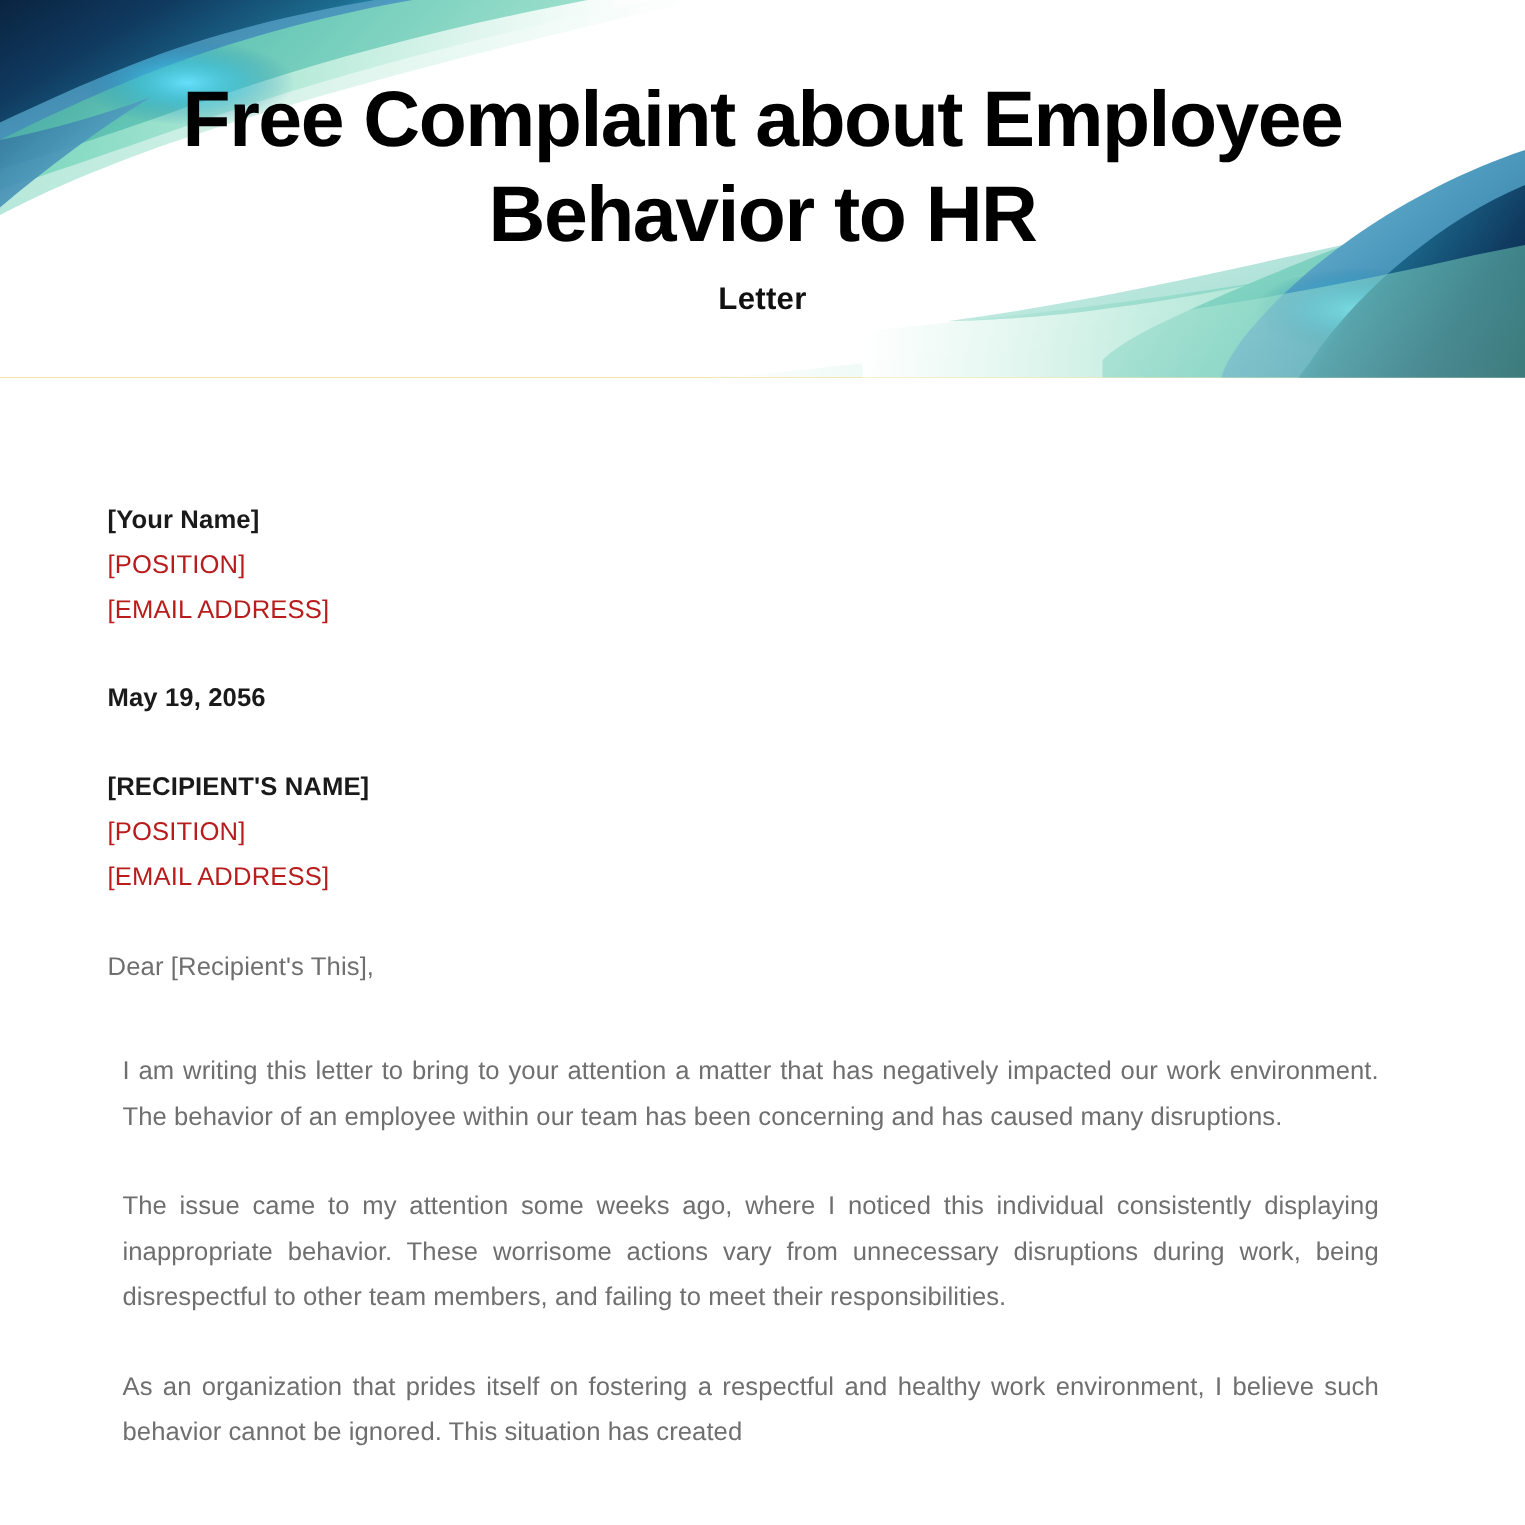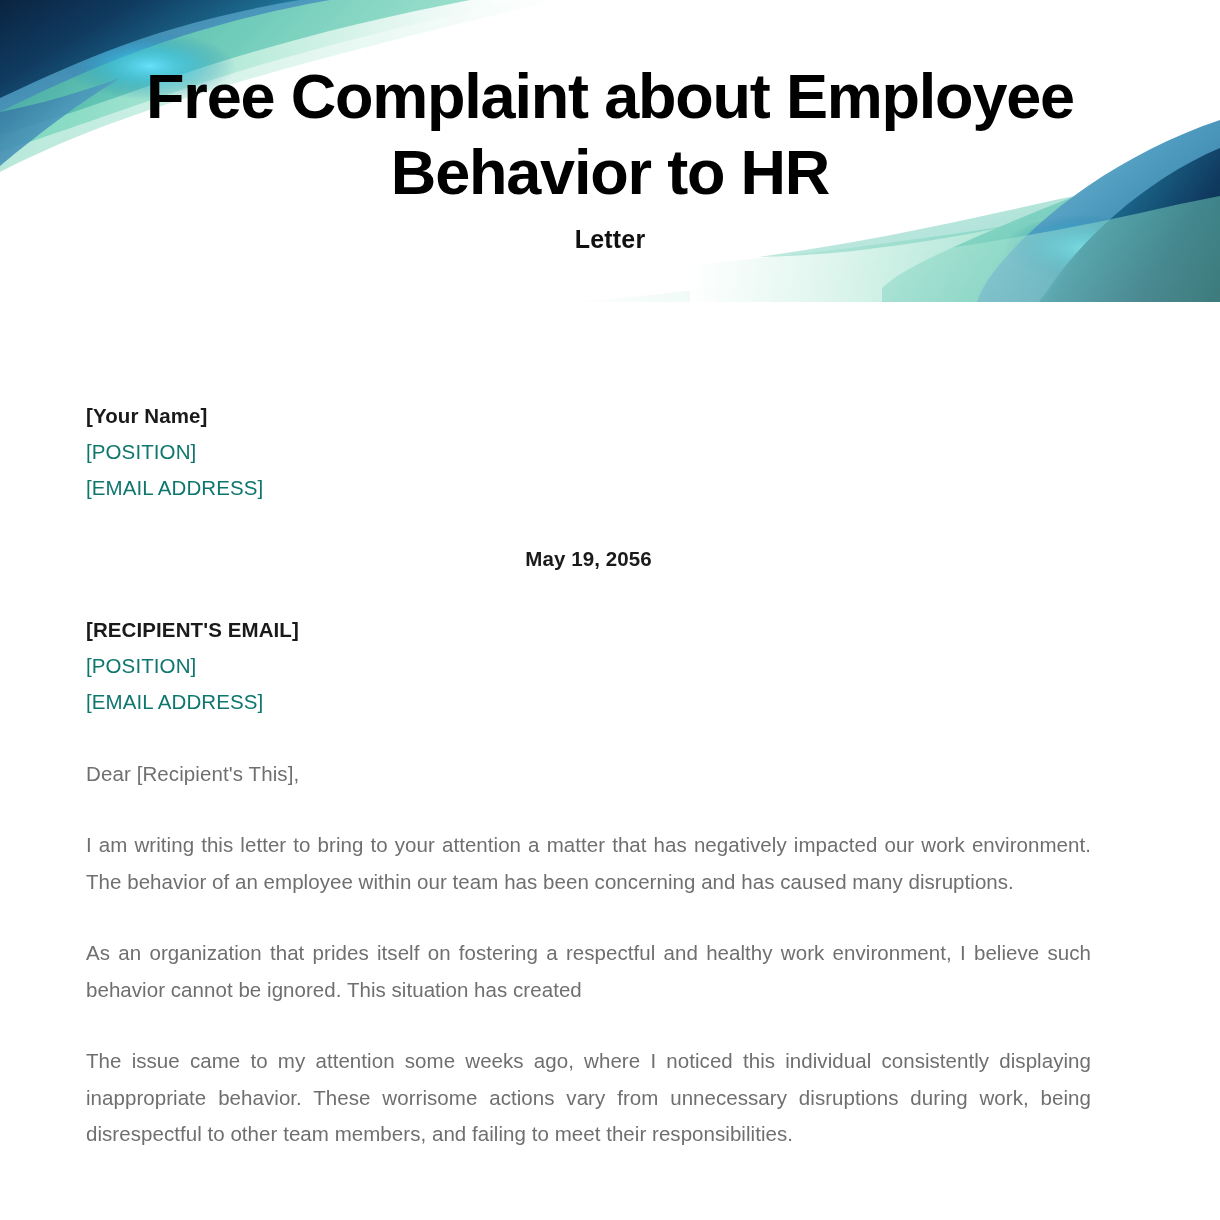--- a/index.html
+++ b/index.html
@@ -91,47 +91,46 @@
     line-height: 36px;
     font-weight: bold;
     color: #1a1a1a;
     letter-spacing: 0.1px;
   }
   .line-muted {
     margin: 0;
     font-size: 20.5px;
     line-height: 36px;
     font-weight: normal;
-    color: #0f766e;
+    color: #b91c1c;
     letter-spacing: 0.1px;
   }
 
   .spacer-sm { height: 35px; }
   .spacer-md { height: 36px; }
 
   .date {
     margin: 0;
     font-size: 20.5px;
     line-height: 36px;
     font-weight: bold;
     color: #1a1a1a;
     letter-spacing: 0.1px;
-    text-align: center;
   }
 
   .salutation {
     margin: 0;
     font-size: 20.5px;
     line-height: 36px;
     color: #6f6f6f;
     letter-spacing: 0.1px;
   }
 
   .para {
-    margin: 0;
+    margin: 12px;
     width: 1005px;
     font-size: 20.5px;
     line-height: 36.5px;
     color: #6f6f6f;
     text-align: justify;
     text-justify: inter-word;
     letter-spacing: 0.05px;
   }
   .para + .para { margin-top: 35px; }
   .para-gap { height: 35px; }
@@ -265,29 +264,29 @@
       <p class="line-muted">[EMAIL ADDRESS]</p>
     </div>
 
     <div class="spacer-sm"></div>
 
     <p class="date">May 19, 2056</p>
 
     <div class="spacer-sm"></div>
 
     <div class="block">
-      <p class="line-strong">[RECIPIENT'S EMAIL]</p>
+      <p class="line-strong">[RECIPIENT'S NAME]</p>
       <p class="line-muted">[POSITION]</p>
       <p class="line-muted">[EMAIL ADDRESS]</p>
     </div>
 
     <div class="spacer-md"></div>
 
     <p class="salutation">Dear [Recipient's This],</p>
 
     <div class="para-gap"></div>
 
     <p class="para">I am writing this letter to bring to your attention a matter that has negatively impacted our work environment. The behavior of an employee within our team has been concerning and has caused many disruptions.</p>
+    <p class="para">The issue came to my attention some weeks ago, where I noticed this individual consistently displaying inappropriate behavior. These worrisome actions vary from unnecessary disruptions during work, being disrespectful to other team members, and failing to meet their responsibilities.</p>
     <p class="para">As an organization that prides itself on fostering a respectful and healthy work environment, I believe such behavior cannot be ignored. This situation has created</p>
-    <p class="para">The issue came to my attention some weeks ago, where I noticed this individual consistently displaying inappropriate behavior. These worrisome actions vary from unnecessary disruptions during work, being disrespectful to other team members, and failing to meet their responsibilities.</p>
   </div>
 
 </div>
 
 </body></html>

